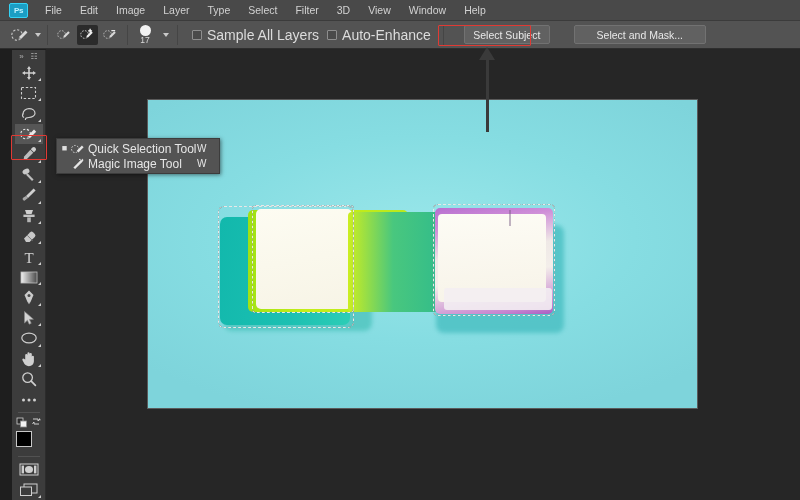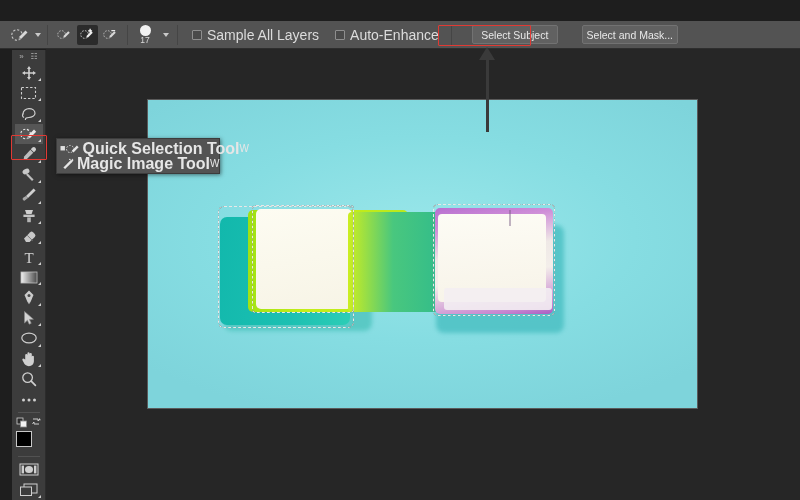--- a/index.html
+++ b/index.html
@@ -216,28 +216,42 @@
     box-shadow: 1px 1px 4px rgba(0,0,0,.5);
     padding: 2px 0;
   }
   .fly-row {
     display: flex; align-items: center; height: 15px; padding-left: 3px;
   }
   .fly-bullet {
     width: 9px; font-size: 9px; color: #e0e0e0; text-align: center; line-height: 9px;
   }
   .fly-icon { width: 19px; display: flex; align-items: center; justify-content: center; }
-  .fly-label { flex: 1; font-size: 16px; color: #e6e6e6; white-space: nowrap; font-weight: bold; }
+  .fly-label { flex: 1; font-size: 12px; color: #e6e6e6; white-space: nowrap; }
   .fly-key { font-size: 10px; color: #e6e6e6; width: 22px; }
 </style>
 </head>
 <body>
 
 <div id="app">
 
+  <div class="menubar">
+    <div class="ps-logo">Ps</div>
+    <div class="menu-item">File</div>
+    <div class="menu-item">Edit</div>
+    <div class="menu-item">Image</div>
+    <div class="menu-item">Layer</div>
+    <div class="menu-item">Type</div>
+    <div class="menu-item">Select</div>
+    <div class="menu-item">Filter</div>
+    <div class="menu-item">3D</div>
+    <div class="menu-item">View</div>
+    <div class="menu-item">Window</div>
+    <div class="menu-item">Help</div>
+  </div>
 
   <div class="optionsbar">
 
     <div class="tool-preset">
       <span class="icon-qs">
         <svg width="20" height="18" viewBox="0 0 20 18">
           <circle cx="7" cy="9" r="5.2" fill="none" stroke="#c8c8c8" stroke-width="1.1" stroke-dasharray="2.2 1.8"></circle>
           <path d="M9 11 L15.5 4.5 L17.5 6.5 L11 13 Z" fill="#d8d8d8"></path>
           <path d="M9 11 L11 13 L8.6 13.6 Z" fill="#9a9a9a"></path>
         </svg>
@@ -278,30 +292,30 @@
     </div>
     <span class="chev" style="margin-left:7px;"></span>
 
     <div class="opt-sep" style="margin-left:8px;"></div>
 
     <label class="cbox-wrap">
       <span class="cbox"></span>
       <span class="cbox-label">Sample All Layers</span>
     </label>
 
-    <label class="cbox-wrap" style="margin-left:16px;">
+    <label class="cbox-wrap" style="margin-left:8px;">
       <span class="cbox"></span>
       <span class="cbox-label">Auto-Enhance</span>
     </label>
 
     <div class="opt-sep" style="margin-left:12px;"></div>
 
     <div class="btn" style="margin-left:14px; width:86px;">Select Subject</div>
 
-    <div class="btn" style="margin-left:24px; width:96px;">Select and Mask...</div>
+    <div class="btn" style="margin-left:24px; width:132px;">Select and Mask...</div>
   </div>
 
   <div class="hl-box" style="left:438px; top:25px; width:93px; height:21px;"></div>
 
   <div class="canvas-area">
 
     <div class="doc">
       <div class="doc-bg"></div>
 
       <div class="nb shadow-l"></div>

